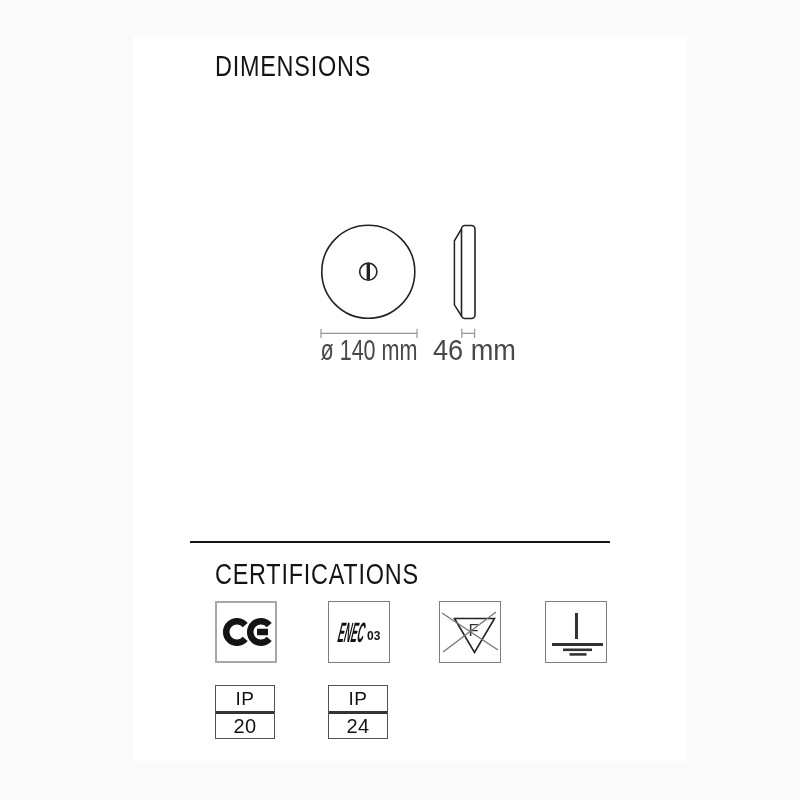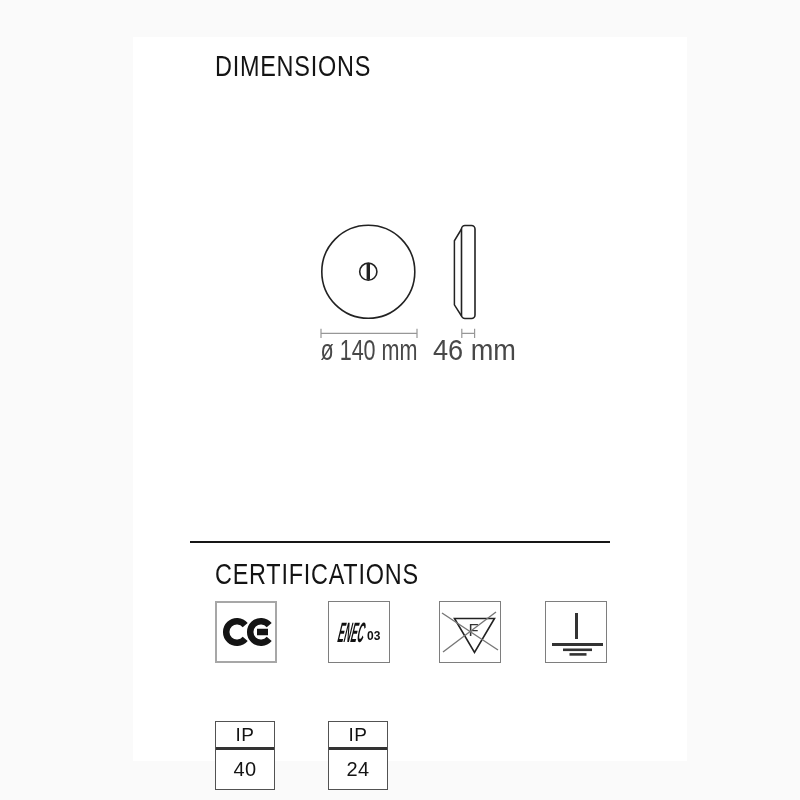--- a/index.html
+++ b/index.html
@@ -27,23 +27,23 @@
     position:absolute; left:190px; top:541px; width:420px; height:2px;
     background:#161616;
   }
   .cert-box {
     position:absolute; top:601px; width:62px; height:62px;
     background:#fff; border:1.5px solid #7e7e7e;
     display:flex; align-items:center; justify-content:center;
   }
   .cert-box.ce { border:2px solid #a7a7a7; }
   .ip-box {
-    position:absolute; top:685px; width:60px; height:69px;
+    position:absolute; top:685px; width:60px; height:54px;
     background:#fff; border:1.5px solid #525252;
-    display:flex; flex-direction:column;margin-top:36px;
+    display:flex; flex-direction:column;
   }
   .ip-top {
     flex:0 0 28px; display:flex; align-items:center; justify-content:center;
     font-size:19px; color:#141414; border-bottom:3px solid #333;
     letter-spacing:0.5px;
   }
   .ip-bottom {
     flex:1; display:flex; align-items:center; justify-content:center;
     font-size:20px; color:#141414; letter-spacing:0.5px;
   }
@@ -106,21 +106,21 @@
     <svg width="59" height="59" viewBox="0 0 59 59">
       <line x1="29.5" y1="10" x2="29.5" y2="36" stroke="#333" stroke-width="3"></line>
       <line x1="5" y1="41.5" x2="56" y2="41.5" stroke="#333" stroke-width="3"></line>
       <line x1="16" y1="46.8" x2="45" y2="46.8" stroke="#333" stroke-width="2.6"></line>
       <line x1="22.5" y1="51.4" x2="39.5" y2="51.4" stroke="#333" stroke-width="2.6"></line>
     </svg>
   </div>
 
   <div class="ip-box" style="left:215px">
     <div class="ip-top">IP</div>
-    <div class="ip-bottom">40</div>
+    <div class="ip-bottom">20</div>
   </div>
 
   <div class="ip-box" style="left:328px">
     <div class="ip-top">IP</div>
     <div class="ip-bottom">24</div>
   </div>
 
 </div>
 
 </body></html>

